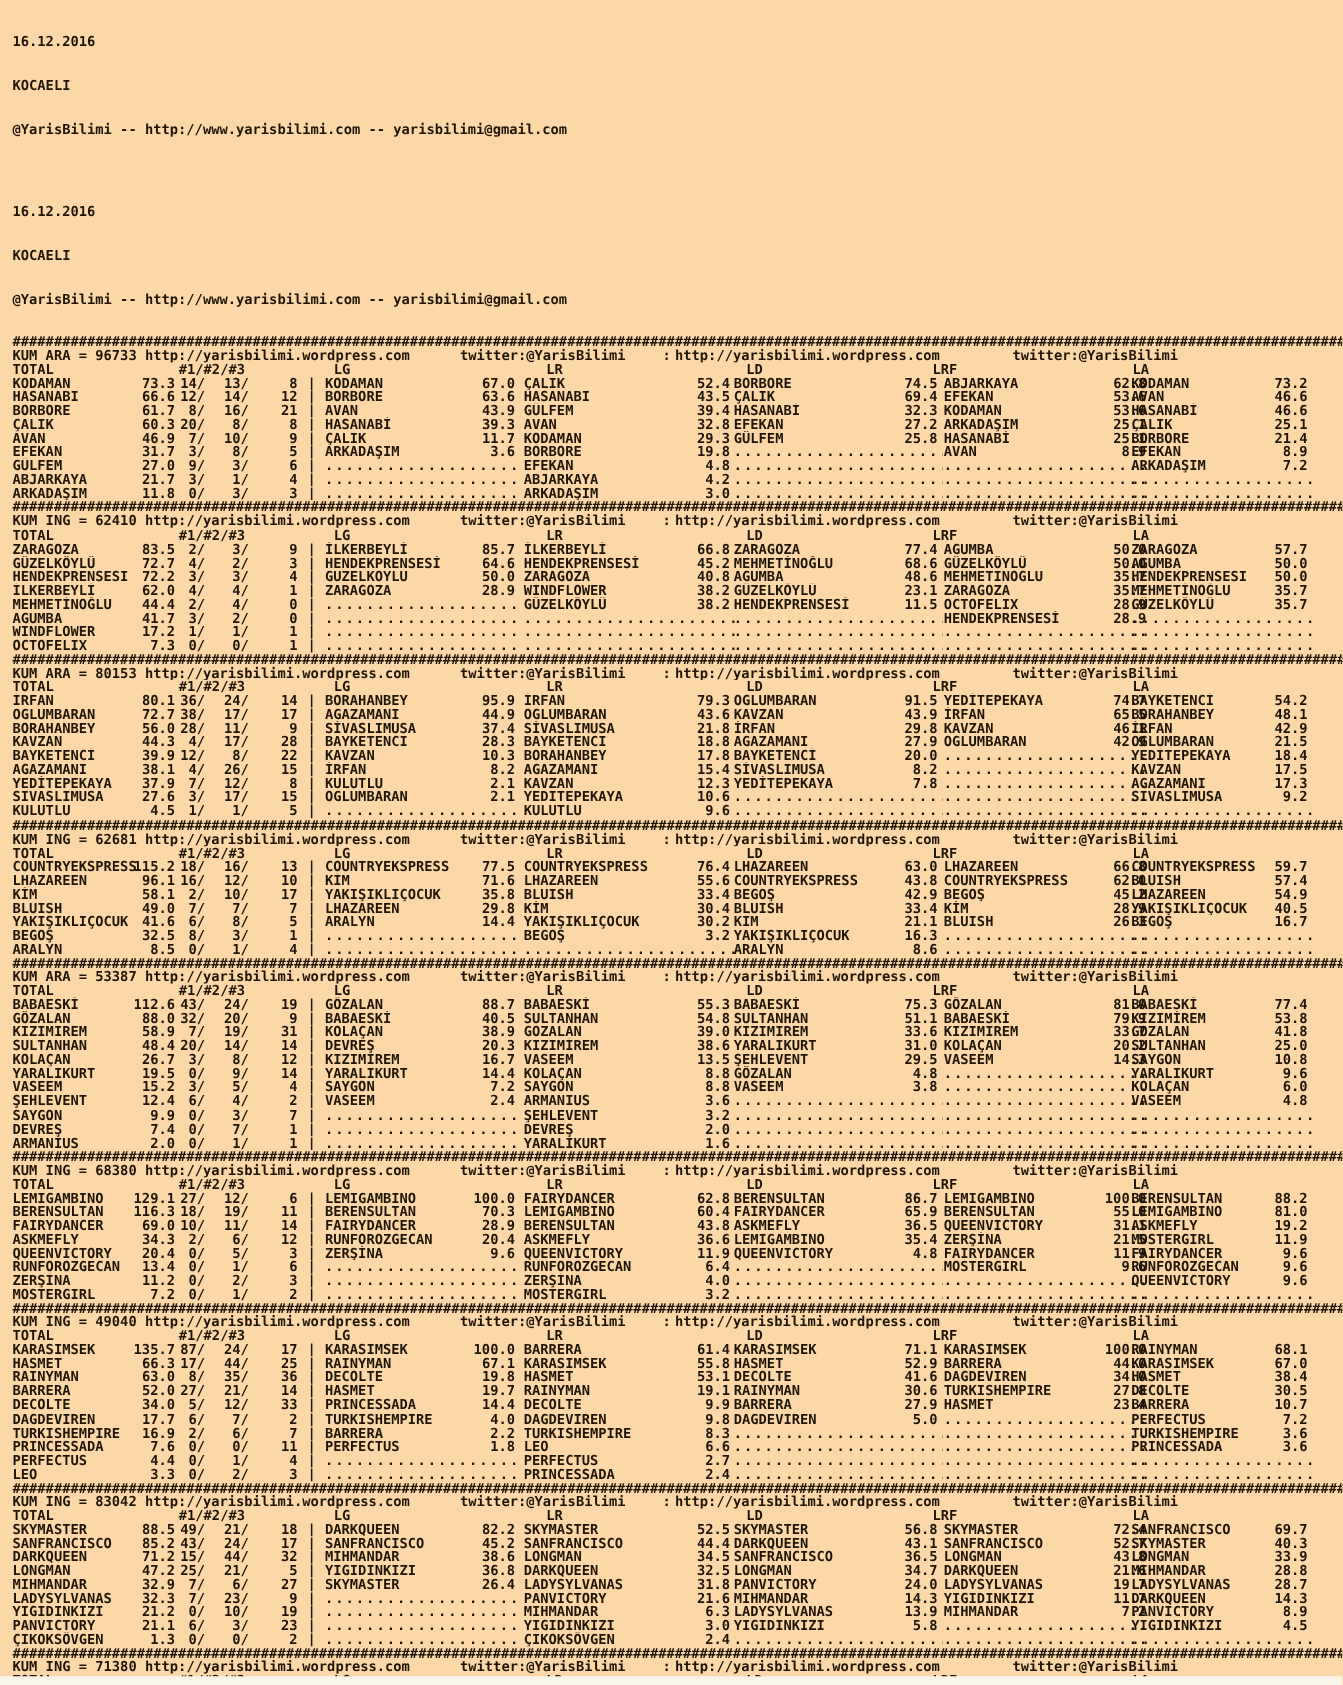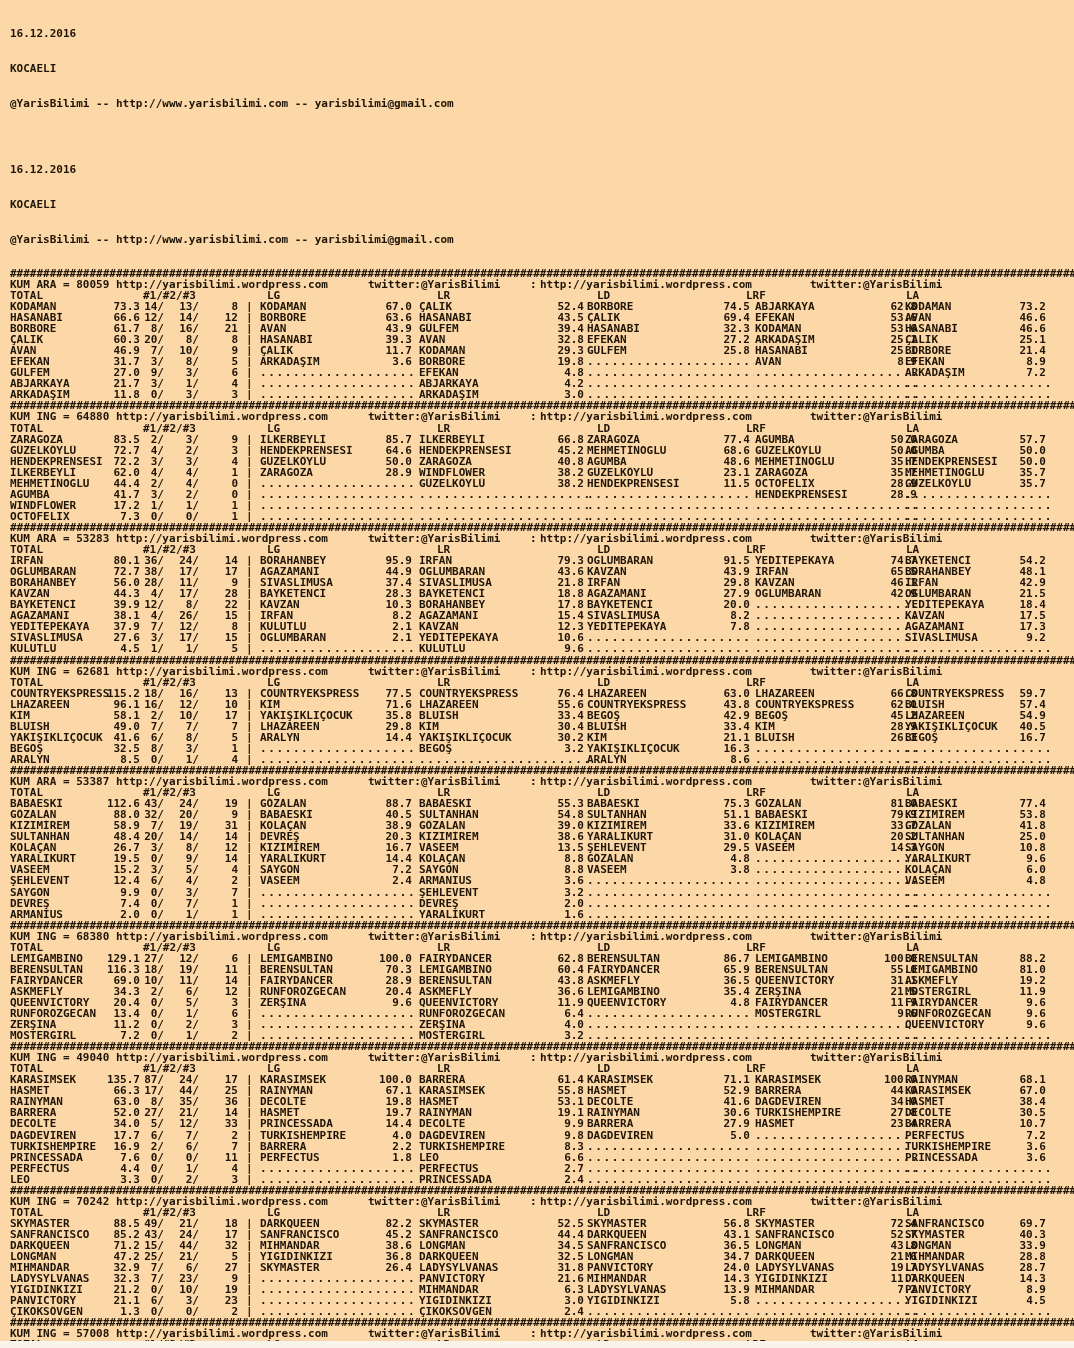--- a/index.html
+++ b/index.html
@@ -29,44 +29,44 @@
 </div>
 
 <div id="hdr2" class="hdrblock">
   <div>16.12.2016</div>
   <div>KOCAELI</div>
   <div>@YarisBilimi -- http://www.yarisbilimi.com -- yarisbilimi@gmail.com</div>
 </div>
 
 <div id="sections">
     <div class="row hash">##########################################################################################################################################################################</div>
-    <div class="row"><span class="" style="left:10px;">KUM ARA = 80059</span><span class="" style="left:116px;">http://yarisbilimi.wordpress.com</span><span class="" style="left:368px;">twitter:@YarisBilimi</span><span class="" style="left:530px;">:</span><span class="" style="left:540px;">http://yarisbilimi.wordpress.com</span><span class="" style="left:810px;">twitter:@YarisBilimi</span></div>
+    <div class="row"><span class="" style="left:10px;">KUM ARA = 96733</span><span class="" style="left:116px;">http://yarisbilimi.wordpress.com</span><span class="" style="left:368px;">twitter:@YarisBilimi</span><span class="" style="left:530px;">:</span><span class="" style="left:540px;">http://yarisbilimi.wordpress.com</span><span class="" style="left:810px;">twitter:@YarisBilimi</span></div>
     <div class="row"><span class="" style="left:10px;">TOTAL</span><span class="" style="left:143px;">#1/#2/#3</span><span class="" style="left:267px;">LG</span><span class="" style="left:437px;">LR</span><span class="" style="left:597px;">LD</span><span class="" style="left:746px;">LRF</span><span class="" style="left:906px;">LA</span></div>
     <div class="row"><span class="" style="left:10px;">KODAMAN</span><span class="val" style="left:85px;width:55px;">73.3</span><span class="val" style="left:126px;width:38px;">14/</span><span class="val" style="left:162px;width:37px;">13/</span><span class="val" style="left:200px;width:38px;">8</span><span class="" style="left:246px;">|</span><span class="" style="left:260px;">KODAMAN</span><span class="val" style="left:357px;width:55px;">67.0</span><span class="" style="left:419px;">ÇALIK</span><span class="val" style="left:529px;width:55px;">52.4</span><span class="" style="left:587px;">BORBORE</span><span class="val" style="left:695px;width:55px;">74.5</span><span class="" style="left:755px;">ABJARKAYA</span><span class="val" style="left:862px;width:55px;">62.8</span><span class="" style="left:905px;">KODAMAN</span><span class="val" style="left:991px;width:55px;">73.2</span></div>
     <div class="row"><span class="" style="left:10px;">HASANABİ</span><span class="val" style="left:85px;width:55px;">66.6</span><span class="val" style="left:126px;width:38px;">12/</span><span class="val" style="left:162px;width:37px;">14/</span><span class="val" style="left:200px;width:38px;">12</span><span class="" style="left:246px;">|</span><span class="" style="left:260px;">BORBORE</span><span class="val" style="left:357px;width:55px;">63.6</span><span class="" style="left:419px;">HASANABİ</span><span class="val" style="left:529px;width:55px;">43.5</span><span class="" style="left:587px;">ÇALIK</span><span class="val" style="left:695px;width:55px;">69.4</span><span class="" style="left:755px;">EFEKAN</span><span class="val" style="left:862px;width:55px;">53.6</span><span class="" style="left:905px;">AVAN</span><span class="val" style="left:991px;width:55px;">46.6</span></div>
     <div class="row"><span class="" style="left:10px;">BORBORE</span><span class="val" style="left:85px;width:55px;">61.7</span><span class="val" style="left:126px;width:38px;">8/</span><span class="val" style="left:162px;width:37px;">16/</span><span class="val" style="left:200px;width:38px;">21</span><span class="" style="left:246px;">|</span><span class="" style="left:260px;">AVAN</span><span class="val" style="left:357px;width:55px;">43.9</span><span class="" style="left:419px;">GÜLFEM</span><span class="val" style="left:529px;width:55px;">39.4</span><span class="" style="left:587px;">HASANABİ</span><span class="val" style="left:695px;width:55px;">32.3</span><span class="" style="left:755px;">KODAMAN</span><span class="val" style="left:862px;width:55px;">53.6</span><span class="" style="left:905px;">HASANABİ</span><span class="val" style="left:991px;width:55px;">46.6</span></div>
     <div class="row"><span class="" style="left:10px;">ÇALIK</span><span class="val" style="left:85px;width:55px;">60.3</span><span class="val" style="left:126px;width:38px;">20/</span><span class="val" style="left:162px;width:37px;">8/</span><span class="val" style="left:200px;width:38px;">8</span><span class="" style="left:246px;">|</span><span class="" style="left:260px;">HASANABİ</span><span class="val" style="left:357px;width:55px;">39.3</span><span class="" style="left:419px;">AVAN</span><span class="val" style="left:529px;width:55px;">32.8</span><span class="" style="left:587px;">EFEKAN</span><span class="val" style="left:695px;width:55px;">27.2</span><span class="" style="left:755px;">ARKADAŞIM</span><span class="val" style="left:862px;width:55px;">25.1</span><span class="" style="left:905px;">ÇALIK</span><span class="val" style="left:991px;width:55px;">25.1</span></div>
     <div class="row"><span class="" style="left:10px;">AVAN</span><span class="val" style="left:85px;width:55px;">46.9</span><span class="val" style="left:126px;width:38px;">7/</span><span class="val" style="left:162px;width:37px;">10/</span><span class="val" style="left:200px;width:38px;">9</span><span class="" style="left:246px;">|</span><span class="" style="left:260px;">ÇALIK</span><span class="val" style="left:357px;width:55px;">11.7</span><span class="" style="left:419px;">KODAMAN</span><span class="val" style="left:529px;width:55px;">29.3</span><span class="" style="left:587px;">GÜLFEM</span><span class="val" style="left:695px;width:55px;">25.8</span><span class="" style="left:755px;">HASANABİ</span><span class="val" style="left:862px;width:55px;">25.1</span><span class="" style="left:905px;">BORBORE</span><span class="val" style="left:991px;width:55px;">21.4</span></div>
     <div class="row"><span class="" style="left:10px;">EFEKAN</span><span class="val" style="left:85px;width:55px;">31.7</span><span class="val" style="left:126px;width:38px;">3/</span><span class="val" style="left:162px;width:37px;">8/</span><span class="val" style="left:200px;width:38px;">5</span><span class="" style="left:246px;">|</span><span class="" style="left:260px;">ARKADAŞIM</span><span class="val" style="left:357px;width:55px;">3.6</span><span class="" style="left:419px;">BORBORE</span><span class="val" style="left:529px;width:55px;">19.8</span><span class="dots" style="left:587px;width:167px;">........................................</span><span class="" style="left:755px;">AVAN</span><span class="val" style="left:862px;width:55px;">8.9</span><span class="" style="left:905px;">EFEKAN</span><span class="val" style="left:991px;width:55px;">8.9</span></div>
     <div class="row"><span class="" style="left:10px;">GÜLFEM</span><span class="val" style="left:85px;width:55px;">27.0</span><span class="val" style="left:126px;width:38px;">9/</span><span class="val" style="left:162px;width:37px;">3/</span><span class="val" style="left:200px;width:38px;">6</span><span class="" style="left:246px;">|</span><span class="dots" style="left:260px;width:156px;">........................................</span><span class="" style="left:419px;">EFEKAN</span><span class="val" style="left:529px;width:55px;">4.8</span><span class="dots" style="left:587px;width:167px;">........................................</span><span class="dots" style="left:755px;width:166px;">........................................</span><span class="" style="left:905px;">ARKADAŞIM</span><span class="val" style="left:991px;width:55px;">7.2</span></div>
     <div class="row"><span class="" style="left:10px;">ABJARKAYA</span><span class="val" style="left:85px;width:55px;">21.7</span><span class="val" style="left:126px;width:38px;">3/</span><span class="val" style="left:162px;width:37px;">1/</span><span class="val" style="left:200px;width:38px;">4</span><span class="" style="left:246px;">|</span><span class="dots" style="left:260px;width:156px;">........................................</span><span class="" style="left:419px;">ABJARKAYA</span><span class="val" style="left:529px;width:55px;">4.2</span><span class="dots" style="left:587px;width:167px;">........................................</span><span class="dots" style="left:755px;width:166px;">........................................</span><span class="dots" style="left:905px;width:145px;">........................................</span></div>
     <div class="row"><span class="" style="left:10px;">ARKADAŞIM</span><span class="val" style="left:85px;width:55px;">11.8</span><span class="val" style="left:126px;width:38px;">0/</span><span class="val" style="left:162px;width:37px;">3/</span><span class="val" style="left:200px;width:38px;">3</span><span class="" style="left:246px;">|</span><span class="dots" style="left:260px;width:156px;">........................................</span><span class="" style="left:419px;">ARKADAŞIM</span><span class="val" style="left:529px;width:55px;">3.0</span><span class="dots" style="left:587px;width:167px;">........................................</span><span class="dots" style="left:755px;width:166px;">........................................</span><span class="dots" style="left:905px;width:145px;">........................................</span></div>
     <div class="row hash">##########################################################################################################################################################################</div>
-    <div class="row"><span class="" style="left:10px;">KUM ING = 64880</span><span class="" style="left:116px;">http://yarisbilimi.wordpress.com</span><span class="" style="left:368px;">twitter:@YarisBilimi</span><span class="" style="left:530px;">:</span><span class="" style="left:540px;">http://yarisbilimi.wordpress.com</span><span class="" style="left:810px;">twitter:@YarisBilimi</span></div>
+    <div class="row"><span class="" style="left:10px;">KUM ING = 62410</span><span class="" style="left:116px;">http://yarisbilimi.wordpress.com</span><span class="" style="left:368px;">twitter:@YarisBilimi</span><span class="" style="left:530px;">:</span><span class="" style="left:540px;">http://yarisbilimi.wordpress.com</span><span class="" style="left:810px;">twitter:@YarisBilimi</span></div>
     <div class="row"><span class="" style="left:10px;">TOTAL</span><span class="" style="left:143px;">#1/#2/#3</span><span class="" style="left:267px;">LG</span><span class="" style="left:437px;">LR</span><span class="" style="left:597px;">LD</span><span class="" style="left:746px;">LRF</span><span class="" style="left:906px;">LA</span></div>
     <div class="row"><span class="" style="left:10px;">ZARAGOZA</span><span class="val" style="left:85px;width:55px;">83.5</span><span class="val" style="left:126px;width:38px;">2/</span><span class="val" style="left:162px;width:37px;">3/</span><span class="val" style="left:200px;width:38px;">9</span><span class="" style="left:246px;">|</span><span class="" style="left:260px;">İLKERBEYLİ</span><span class="val" style="left:357px;width:55px;">85.7</span><span class="" style="left:419px;">İLKERBEYLİ</span><span class="val" style="left:529px;width:55px;">66.8</span><span class="" style="left:587px;">ZARAGOZA</span><span class="val" style="left:695px;width:55px;">77.4</span><span class="" style="left:755px;">AGUMBA</span><span class="val" style="left:862px;width:55px;">50.0</span><span class="" style="left:905px;">ZARAGOZA</span><span class="val" style="left:991px;width:55px;">57.7</span></div>
     <div class="row"><span class="" style="left:10px;">GÜZELKÖYLÜ</span><span class="val" style="left:85px;width:55px;">72.7</span><span class="val" style="left:126px;width:38px;">4/</span><span class="val" style="left:162px;width:37px;">2/</span><span class="val" style="left:200px;width:38px;">3</span><span class="" style="left:246px;">|</span><span class="" style="left:260px;">HENDEKPRENSESİ</span><span class="val" style="left:357px;width:55px;">64.6</span><span class="" style="left:419px;">HENDEKPRENSESİ</span><span class="val" style="left:529px;width:55px;">45.2</span><span class="" style="left:587px;">MEHMETİNOĞLU</span><span class="val" style="left:695px;width:55px;">68.6</span><span class="" style="left:755px;">GÜZELKÖYLÜ</span><span class="val" style="left:862px;width:55px;">50.0</span><span class="" style="left:905px;">AGUMBA</span><span class="val" style="left:991px;width:55px;">50.0</span></div>
     <div class="row"><span class="" style="left:10px;">HENDEKPRENSESİ</span><span class="val" style="left:85px;width:55px;">72.2</span><span class="val" style="left:126px;width:38px;">3/</span><span class="val" style="left:162px;width:37px;">3/</span><span class="val" style="left:200px;width:38px;">4</span><span class="" style="left:246px;">|</span><span class="" style="left:260px;">GÜZELKÖYLÜ</span><span class="val" style="left:357px;width:55px;">50.0</span><span class="" style="left:419px;">ZARAGOZA</span><span class="val" style="left:529px;width:55px;">40.8</span><span class="" style="left:587px;">AGUMBA</span><span class="val" style="left:695px;width:55px;">48.6</span><span class="" style="left:755px;">MEHMETİNOĞLU</span><span class="val" style="left:862px;width:55px;">35.7</span><span class="" style="left:905px;">HENDEKPRENSESİ</span><span class="val" style="left:991px;width:55px;">50.0</span></div>
     <div class="row"><span class="" style="left:10px;">İLKERBEYLİ</span><span class="val" style="left:85px;width:55px;">62.0</span><span class="val" style="left:126px;width:38px;">4/</span><span class="val" style="left:162px;width:37px;">4/</span><span class="val" style="left:200px;width:38px;">1</span><span class="" style="left:246px;">|</span><span class="" style="left:260px;">ZARAGOZA</span><span class="val" style="left:357px;width:55px;">28.9</span><span class="" style="left:419px;">WINDFLOWER</span><span class="val" style="left:529px;width:55px;">38.2</span><span class="" style="left:587px;">GÜZELKÖYLÜ</span><span class="val" style="left:695px;width:55px;">23.1</span><span class="" style="left:755px;">ZARAGOZA</span><span class="val" style="left:862px;width:55px;">35.7</span><span class="" style="left:905px;">MEHMETİNOĞLU</span><span class="val" style="left:991px;width:55px;">35.7</span></div>
     <div class="row"><span class="" style="left:10px;">MEHMETİNOĞLU</span><span class="val" style="left:85px;width:55px;">44.4</span><span class="val" style="left:126px;width:38px;">2/</span><span class="val" style="left:162px;width:37px;">4/</span><span class="val" style="left:200px;width:38px;">0</span><span class="" style="left:246px;">|</span><span class="dots" style="left:260px;width:156px;">........................................</span><span class="" style="left:419px;">GÜZELKÖYLÜ</span><span class="val" style="left:529px;width:55px;">38.2</span><span class="" style="left:587px;">HENDEKPRENSESİ</span><span class="val" style="left:695px;width:55px;">11.5</span><span class="" style="left:755px;">OCTOFELIX</span><span class="val" style="left:862px;width:55px;">28.9</span><span class="" style="left:905px;">GÜZELKÖYLÜ</span><span class="val" style="left:991px;width:55px;">35.7</span></div>
     <div class="row"><span class="" style="left:10px;">AGUMBA</span><span class="val" style="left:85px;width:55px;">41.7</span><span class="val" style="left:126px;width:38px;">3/</span><span class="val" style="left:162px;width:37px;">2/</span><span class="val" style="left:200px;width:38px;">0</span><span class="" style="left:246px;">|</span><span class="dots" style="left:260px;width:156px;">........................................</span><span class="dots" style="left:419px;width:169px;">........................................</span><span class="dots" style="left:587px;width:167px;">........................................</span><span class="" style="left:755px;">HENDEKPRENSESİ</span><span class="val" style="left:862px;width:55px;">28.9</span><span class="dots" style="left:905px;width:145px;">........................................</span></div>
     <div class="row"><span class="" style="left:10px;">WINDFLOWER</span><span class="val" style="left:85px;width:55px;">17.2</span><span class="val" style="left:126px;width:38px;">1/</span><span class="val" style="left:162px;width:37px;">1/</span><span class="val" style="left:200px;width:38px;">1</span><span class="" style="left:246px;">|</span><span class="dots" style="left:260px;width:156px;">........................................</span><span class="dots" style="left:419px;width:169px;">........................................</span><span class="dots" style="left:587px;width:167px;">........................................</span><span class="dots" style="left:755px;width:166px;">........................................</span><span class="dots" style="left:905px;width:145px;">........................................</span></div>
     <div class="row"><span class="" style="left:10px;">OCTOFELIX</span><span class="val" style="left:85px;width:55px;">7.3</span><span class="val" style="left:126px;width:38px;">0/</span><span class="val" style="left:162px;width:37px;">0/</span><span class="val" style="left:200px;width:38px;">1</span><span class="" style="left:246px;">|</span><span class="dots" style="left:260px;width:156px;">........................................</span><span class="dots" style="left:419px;width:169px;">........................................</span><span class="dots" style="left:587px;width:167px;">........................................</span><span class="dots" style="left:755px;width:166px;">........................................</span><span class="dots" style="left:905px;width:145px;">........................................</span></div>
     <div class="row hash">##########################################################################################################################################################################</div>
-    <div class="row"><span class="" style="left:10px;">KUM ARA = 53283</span><span class="" style="left:116px;">http://yarisbilimi.wordpress.com</span><span class="" style="left:368px;">twitter:@YarisBilimi</span><span class="" style="left:530px;">:</span><span class="" style="left:540px;">http://yarisbilimi.wordpress.com</span><span class="" style="left:810px;">twitter:@YarisBilimi</span></div>
+    <div class="row"><span class="" style="left:10px;">KUM ARA = 80153</span><span class="" style="left:116px;">http://yarisbilimi.wordpress.com</span><span class="" style="left:368px;">twitter:@YarisBilimi</span><span class="" style="left:530px;">:</span><span class="" style="left:540px;">http://yarisbilimi.wordpress.com</span><span class="" style="left:810px;">twitter:@YarisBilimi</span></div>
     <div class="row"><span class="" style="left:10px;">TOTAL</span><span class="" style="left:143px;">#1/#2/#3</span><span class="" style="left:267px;">LG</span><span class="" style="left:437px;">LR</span><span class="" style="left:597px;">LD</span><span class="" style="left:746px;">LRF</span><span class="" style="left:906px;">LA</span></div>
     <div class="row"><span class="" style="left:10px;">İRFAN</span><span class="val" style="left:85px;width:55px;">80.1</span><span class="val" style="left:126px;width:38px;">36/</span><span class="val" style="left:162px;width:37px;">24/</span><span class="val" style="left:200px;width:38px;">14</span><span class="" style="left:246px;">|</span><span class="" style="left:260px;">BORAHANBEY</span><span class="val" style="left:357px;width:55px;">95.9</span><span class="" style="left:419px;">İRFAN</span><span class="val" style="left:529px;width:55px;">79.3</span><span class="" style="left:587px;">OGLUMBARAN</span><span class="val" style="left:695px;width:55px;">91.5</span><span class="" style="left:755px;">YEDİTEPEKAYA</span><span class="val" style="left:862px;width:55px;">74.7</span><span class="" style="left:905px;">BAYKETENCİ</span><span class="val" style="left:991px;width:55px;">54.2</span></div>
     <div class="row"><span class="" style="left:10px;">OGLUMBARAN</span><span class="val" style="left:85px;width:55px;">72.7</span><span class="val" style="left:126px;width:38px;">38/</span><span class="val" style="left:162px;width:37px;">17/</span><span class="val" style="left:200px;width:38px;">17</span><span class="" style="left:246px;">|</span><span class="" style="left:260px;">AGAZAMANI</span><span class="val" style="left:357px;width:55px;">44.9</span><span class="" style="left:419px;">OGLUMBARAN</span><span class="val" style="left:529px;width:55px;">43.6</span><span class="" style="left:587px;">KAVZAN</span><span class="val" style="left:695px;width:55px;">43.9</span><span class="" style="left:755px;">İRFAN</span><span class="val" style="left:862px;width:55px;">65.5</span><span class="" style="left:905px;">BORAHANBEY</span><span class="val" style="left:991px;width:55px;">48.1</span></div>
     <div class="row"><span class="" style="left:10px;">BORAHANBEY</span><span class="val" style="left:85px;width:55px;">56.0</span><span class="val" style="left:126px;width:38px;">28/</span><span class="val" style="left:162px;width:37px;">11/</span><span class="val" style="left:200px;width:38px;">9</span><span class="" style="left:246px;">|</span><span class="" style="left:260px;">SİVASLIMUSA</span><span class="val" style="left:357px;width:55px;">37.4</span><span class="" style="left:419px;">SİVASLIMUSA</span><span class="val" style="left:529px;width:55px;">21.8</span><span class="" style="left:587px;">İRFAN</span><span class="val" style="left:695px;width:55px;">29.8</span><span class="" style="left:755px;">KAVZAN</span><span class="val" style="left:862px;width:55px;">46.1</span><span class="" style="left:905px;">İRFAN</span><span class="val" style="left:991px;width:55px;">42.9</span></div>
     <div class="row"><span class="" style="left:10px;">KAVZAN</span><span class="val" style="left:85px;width:55px;">44.3</span><span class="val" style="left:126px;width:38px;">4/</span><span class="val" style="left:162px;width:37px;">17/</span><span class="val" style="left:200px;width:38px;">28</span><span class="" style="left:246px;">|</span><span class="" style="left:260px;">BAYKETENCİ</span><span class="val" style="left:357px;width:55px;">28.3</span><span class="" style="left:419px;">BAYKETENCİ</span><span class="val" style="left:529px;width:55px;">18.8</span><span class="" style="left:587px;">AGAZAMANI</span><span class="val" style="left:695px;width:55px;">27.9</span><span class="" style="left:755px;">OGLUMBARAN</span><span class="val" style="left:862px;width:55px;">42.9</span><span class="" style="left:905px;">OGLUMBARAN</span><span class="val" style="left:991px;width:55px;">21.5</span></div>
     <div class="row"><span class="" style="left:10px;">BAYKETENCİ</span><span class="val" style="left:85px;width:55px;">39.9</span><span class="val" style="left:126px;width:38px;">12/</span><span class="val" style="left:162px;width:37px;">8/</span><span class="val" style="left:200px;width:38px;">22</span><span class="" style="left:246px;">|</span><span class="" style="left:260px;">KAVZAN</span><span class="val" style="left:357px;width:55px;">10.3</span><span class="" style="left:419px;">BORAHANBEY</span><span class="val" style="left:529px;width:55px;">17.8</span><span class="" style="left:587px;">BAYKETENCİ</span><span class="val" style="left:695px;width:55px;">20.0</span><span class="dots" style="left:755px;width:166px;">........................................</span><span class="" style="left:905px;">YEDİTEPEKAYA</span><span class="val" style="left:991px;width:55px;">18.4</span></div>
     <div class="row"><span class="" style="left:10px;">AGAZAMANI</span><span class="val" style="left:85px;width:55px;">38.1</span><span class="val" style="left:126px;width:38px;">4/</span><span class="val" style="left:162px;width:37px;">26/</span><span class="val" style="left:200px;width:38px;">15</span><span class="" style="left:246px;">|</span><span class="" style="left:260px;">İRFAN</span><span class="val" style="left:357px;width:55px;">8.2</span><span class="" style="left:419px;">AGAZAMANI</span><span class="val" style="left:529px;width:55px;">15.4</span><span class="" style="left:587px;">SİVASLIMUSA</span><span class="val" style="left:695px;width:55px;">8.2</span><span class="dots" style="left:755px;width:166px;">........................................</span><span class="" style="left:905px;">KAVZAN</span><span class="val" style="left:991px;width:55px;">17.5</span></div>
     <div class="row"><span class="" style="left:10px;">YEDİTEPEKAYA</span><span class="val" style="left:85px;width:55px;">37.9</span><span class="val" style="left:126px;width:38px;">7/</span><span class="val" style="left:162px;width:37px;">12/</span><span class="val" style="left:200px;width:38px;">8</span><span class="" style="left:246px;">|</span><span class="" style="left:260px;">KULUTLU</span><span class="val" style="left:357px;width:55px;">2.1</span><span class="" style="left:419px;">KAVZAN</span><span class="val" style="left:529px;width:55px;">12.3</span><span class="" style="left:587px;">YEDİTEPEKAYA</span><span class="val" style="left:695px;width:55px;">7.8</span><span class="dots" style="left:755px;width:166px;">........................................</span><span class="" style="left:905px;">AGAZAMANI</span><span class="val" style="left:991px;width:55px;">17.3</span></div>
     <div class="row"><span class="" style="left:10px;">SİVASLIMUSA</span><span class="val" style="left:85px;width:55px;">27.6</span><span class="val" style="left:126px;width:38px;">3/</span><span class="val" style="left:162px;width:37px;">17/</span><span class="val" style="left:200px;width:38px;">15</span><span class="" style="left:246px;">|</span><span class="" style="left:260px;">OGLUMBARAN</span><span class="val" style="left:357px;width:55px;">2.1</span><span class="" style="left:419px;">YEDİTEPEKAYA</span><span class="val" style="left:529px;width:55px;">10.6</span><span class="dots" style="left:587px;width:167px;">........................................</span><span class="dots" style="left:755px;width:166px;">........................................</span><span class="" style="left:905px;">SİVASLIMUSA</span><span class="val" style="left:991px;width:55px;">9.2</span></div>
     <div class="row"><span class="" style="left:10px;">KULUTLU</span><span class="val" style="left:85px;width:55px;">4.5</span><span class="val" style="left:126px;width:38px;">1/</span><span class="val" style="left:162px;width:37px;">1/</span><span class="val" style="left:200px;width:38px;">5</span><span class="" style="left:246px;">|</span><span class="dots" style="left:260px;width:156px;">........................................</span><span class="" style="left:419px;">KULUTLU</span><span class="val" style="left:529px;width:55px;">9.6</span><span class="dots" style="left:587px;width:167px;">........................................</span><span class="dots" style="left:755px;width:166px;">........................................</span><span class="dots" style="left:905px;width:145px;">........................................</span></div>
@@ -112,29 +112,29 @@
     <div class="row"><span class="" style="left:10px;">HASMET</span><span class="val" style="left:85px;width:55px;">66.3</span><span class="val" style="left:126px;width:38px;">17/</span><span class="val" style="left:162px;width:37px;">44/</span><span class="val" style="left:200px;width:38px;">25</span><span class="" style="left:246px;">|</span><span class="" style="left:260px;">RAINYMAN</span><span class="val" style="left:357px;width:55px;">67.1</span><span class="" style="left:419px;">KARASIMSEK</span><span class="val" style="left:529px;width:55px;">55.8</span><span class="" style="left:587px;">HASMET</span><span class="val" style="left:695px;width:55px;">52.9</span><span class="" style="left:755px;">BARRERA</span><span class="val" style="left:862px;width:55px;">44.0</span><span class="" style="left:905px;">KARASIMSEK</span><span class="val" style="left:991px;width:55px;">67.0</span></div>
     <div class="row"><span class="" style="left:10px;">RAINYMAN</span><span class="val" style="left:85px;width:55px;">63.0</span><span class="val" style="left:126px;width:38px;">8/</span><span class="val" style="left:162px;width:37px;">35/</span><span class="val" style="left:200px;width:38px;">36</span><span class="" style="left:246px;">|</span><span class="" style="left:260px;">DECOLTE</span><span class="val" style="left:357px;width:55px;">19.8</span><span class="" style="left:419px;">HASMET</span><span class="val" style="left:529px;width:55px;">53.1</span><span class="" style="left:587px;">DECOLTE</span><span class="val" style="left:695px;width:55px;">41.6</span><span class="" style="left:755px;">DAGDEVIREN</span><span class="val" style="left:862px;width:55px;">34.0</span><span class="" style="left:905px;">HASMET</span><span class="val" style="left:991px;width:55px;">38.4</span></div>
     <div class="row"><span class="" style="left:10px;">BARRERA</span><span class="val" style="left:85px;width:55px;">52.0</span><span class="val" style="left:126px;width:38px;">27/</span><span class="val" style="left:162px;width:37px;">21/</span><span class="val" style="left:200px;width:38px;">14</span><span class="" style="left:246px;">|</span><span class="" style="left:260px;">HASMET</span><span class="val" style="left:357px;width:55px;">19.7</span><span class="" style="left:419px;">RAINYMAN</span><span class="val" style="left:529px;width:55px;">19.1</span><span class="" style="left:587px;">RAINYMAN</span><span class="val" style="left:695px;width:55px;">30.6</span><span class="" style="left:755px;">TURKISHEMPIRE</span><span class="val" style="left:862px;width:55px;">27.8</span><span class="" style="left:905px;">DECOLTE</span><span class="val" style="left:991px;width:55px;">30.5</span></div>
     <div class="row"><span class="" style="left:10px;">DECOLTE</span><span class="val" style="left:85px;width:55px;">34.0</span><span class="val" style="left:126px;width:38px;">5/</span><span class="val" style="left:162px;width:37px;">12/</span><span class="val" style="left:200px;width:38px;">33</span><span class="" style="left:246px;">|</span><span class="" style="left:260px;">PRINCESSADA</span><span class="val" style="left:357px;width:55px;">14.4</span><span class="" style="left:419px;">DECOLTE</span><span class="val" style="left:529px;width:55px;">9.9</span><span class="" style="left:587px;">BARRERA</span><span class="val" style="left:695px;width:55px;">27.9</span><span class="" style="left:755px;">HASMET</span><span class="val" style="left:862px;width:55px;">23.4</span><span class="" style="left:905px;">BARRERA</span><span class="val" style="left:991px;width:55px;">10.7</span></div>
     <div class="row"><span class="" style="left:10px;">DAGDEVIREN</span><span class="val" style="left:85px;width:55px;">17.7</span><span class="val" style="left:126px;width:38px;">6/</span><span class="val" style="left:162px;width:37px;">7/</span><span class="val" style="left:200px;width:38px;">2</span><span class="" style="left:246px;">|</span><span class="" style="left:260px;">TURKISHEMPIRE</span><span class="val" style="left:357px;width:55px;">4.0</span><span class="" style="left:419px;">DAGDEVIREN</span><span class="val" style="left:529px;width:55px;">9.8</span><span class="" style="left:587px;">DAGDEVIREN</span><span class="val" style="left:695px;width:55px;">5.0</span><span class="dots" style="left:755px;width:166px;">........................................</span><span class="" style="left:905px;">PERFECTUS</span><span class="val" style="left:991px;width:55px;">7.2</span></div>
     <div class="row"><span class="" style="left:10px;">TURKISHEMPIRE</span><span class="val" style="left:85px;width:55px;">16.9</span><span class="val" style="left:126px;width:38px;">2/</span><span class="val" style="left:162px;width:37px;">6/</span><span class="val" style="left:200px;width:38px;">7</span><span class="" style="left:246px;">|</span><span class="" style="left:260px;">BARRERA</span><span class="val" style="left:357px;width:55px;">2.2</span><span class="" style="left:419px;">TURKISHEMPIRE</span><span class="val" style="left:529px;width:55px;">8.3</span><span class="dots" style="left:587px;width:167px;">........................................</span><span class="dots" style="left:755px;width:166px;">........................................</span><span class="" style="left:905px;">TURKISHEMPIRE</span><span class="val" style="left:991px;width:55px;">3.6</span></div>
     <div class="row"><span class="" style="left:10px;">PRINCESSADA</span><span class="val" style="left:85px;width:55px;">7.6</span><span class="val" style="left:126px;width:38px;">0/</span><span class="val" style="left:162px;width:37px;">0/</span><span class="val" style="left:200px;width:38px;">11</span><span class="" style="left:246px;">|</span><span class="" style="left:260px;">PERFECTUS</span><span class="val" style="left:357px;width:55px;">1.8</span><span class="" style="left:419px;">LEO</span><span class="val" style="left:529px;width:55px;">6.6</span><span class="dots" style="left:587px;width:167px;">........................................</span><span class="dots" style="left:755px;width:166px;">........................................</span><span class="" style="left:905px;">PRINCESSADA</span><span class="val" style="left:991px;width:55px;">3.6</span></div>
     <div class="row"><span class="" style="left:10px;">PERFECTUS</span><span class="val" style="left:85px;width:55px;">4.4</span><span class="val" style="left:126px;width:38px;">0/</span><span class="val" style="left:162px;width:37px;">1/</span><span class="val" style="left:200px;width:38px;">4</span><span class="" style="left:246px;">|</span><span class="dots" style="left:260px;width:156px;">........................................</span><span class="" style="left:419px;">PERFECTUS</span><span class="val" style="left:529px;width:55px;">2.7</span><span class="dots" style="left:587px;width:167px;">........................................</span><span class="dots" style="left:755px;width:166px;">........................................</span><span class="dots" style="left:905px;width:145px;">........................................</span></div>
     <div class="row"><span class="" style="left:10px;">LEO</span><span class="val" style="left:85px;width:55px;">3.3</span><span class="val" style="left:126px;width:38px;">0/</span><span class="val" style="left:162px;width:37px;">2/</span><span class="val" style="left:200px;width:38px;">3</span><span class="" style="left:246px;">|</span><span class="dots" style="left:260px;width:156px;">........................................</span><span class="" style="left:419px;">PRINCESSADA</span><span class="val" style="left:529px;width:55px;">2.4</span><span class="dots" style="left:587px;width:167px;">........................................</span><span class="dots" style="left:755px;width:166px;">........................................</span><span class="dots" style="left:905px;width:145px;">........................................</span></div>
     <div class="row hash">##########################################################################################################################################################################</div>
-    <div class="row"><span class="" style="left:10px;">KUM ING = 70242</span><span class="" style="left:116px;">http://yarisbilimi.wordpress.com</span><span class="" style="left:368px;">twitter:@YarisBilimi</span><span class="" style="left:530px;">:</span><span class="" style="left:540px;">http://yarisbilimi.wordpress.com</span><span class="" style="left:810px;">twitter:@YarisBilimi</span></div>
+    <div class="row"><span class="" style="left:10px;">KUM ING = 83042</span><span class="" style="left:116px;">http://yarisbilimi.wordpress.com</span><span class="" style="left:368px;">twitter:@YarisBilimi</span><span class="" style="left:530px;">:</span><span class="" style="left:540px;">http://yarisbilimi.wordpress.com</span><span class="" style="left:810px;">twitter:@YarisBilimi</span></div>
     <div class="row"><span class="" style="left:10px;">TOTAL</span><span class="" style="left:143px;">#1/#2/#3</span><span class="" style="left:267px;">LG</span><span class="" style="left:437px;">LR</span><span class="" style="left:597px;">LD</span><span class="" style="left:746px;">LRF</span><span class="" style="left:906px;">LA</span></div>
     <div class="row"><span class="" style="left:10px;">SKYMASTER</span><span class="val" style="left:85px;width:55px;">88.5</span><span class="val" style="left:126px;width:38px;">49/</span><span class="val" style="left:162px;width:37px;">21/</span><span class="val" style="left:200px;width:38px;">18</span><span class="" style="left:246px;">|</span><span class="" style="left:260px;">DARKQUEEN</span><span class="val" style="left:357px;width:55px;">82.2</span><span class="" style="left:419px;">SKYMASTER</span><span class="val" style="left:529px;width:55px;">52.5</span><span class="" style="left:587px;">SKYMASTER</span><span class="val" style="left:695px;width:55px;">56.8</span><span class="" style="left:755px;">SKYMASTER</span><span class="val" style="left:862px;width:55px;">72.4</span><span class="" style="left:905px;">SANFRANCISCO</span><span class="val" style="left:991px;width:55px;">69.7</span></div>
     <div class="row"><span class="" style="left:10px;">SANFRANCISCO</span><span class="val" style="left:85px;width:55px;">85.2</span><span class="val" style="left:126px;width:38px;">43/</span><span class="val" style="left:162px;width:37px;">24/</span><span class="val" style="left:200px;width:38px;">17</span><span class="" style="left:246px;">|</span><span class="" style="left:260px;">SANFRANCISCO</span><span class="val" style="left:357px;width:55px;">45.2</span><span class="" style="left:419px;">SANFRANCISCO</span><span class="val" style="left:529px;width:55px;">44.4</span><span class="" style="left:587px;">DARKQUEEN</span><span class="val" style="left:695px;width:55px;">43.1</span><span class="" style="left:755px;">SANFRANCISCO</span><span class="val" style="left:862px;width:55px;">52.7</span><span class="" style="left:905px;">SKYMASTER</span><span class="val" style="left:991px;width:55px;">40.3</span></div>
     <div class="row"><span class="" style="left:10px;">DARKQUEEN</span><span class="val" style="left:85px;width:55px;">71.2</span><span class="val" style="left:126px;width:38px;">15/</span><span class="val" style="left:162px;width:37px;">44/</span><span class="val" style="left:200px;width:38px;">32</span><span class="" style="left:246px;">|</span><span class="" style="left:260px;">MIHMANDAR</span><span class="val" style="left:357px;width:55px;">38.6</span><span class="" style="left:419px;">LONGMAN</span><span class="val" style="left:529px;width:55px;">34.5</span><span class="" style="left:587px;">SANFRANCISCO</span><span class="val" style="left:695px;width:55px;">36.5</span><span class="" style="left:755px;">LONGMAN</span><span class="val" style="left:862px;width:55px;">43.8</span><span class="" style="left:905px;">LONGMAN</span><span class="val" style="left:991px;width:55px;">33.9</span></div>
     <div class="row"><span class="" style="left:10px;">LONGMAN</span><span class="val" style="left:85px;width:55px;">47.2</span><span class="val" style="left:126px;width:38px;">25/</span><span class="val" style="left:162px;width:37px;">21/</span><span class="val" style="left:200px;width:38px;">5</span><span class="" style="left:246px;">|</span><span class="" style="left:260px;">YIGIDINKIZI</span><span class="val" style="left:357px;width:55px;">36.8</span><span class="" style="left:419px;">DARKQUEEN</span><span class="val" style="left:529px;width:55px;">32.5</span><span class="" style="left:587px;">LONGMAN</span><span class="val" style="left:695px;width:55px;">34.7</span><span class="" style="left:755px;">DARKQUEEN</span><span class="val" style="left:862px;width:55px;">21.6</span><span class="" style="left:905px;">MIHMANDAR</span><span class="val" style="left:991px;width:55px;">28.8</span></div>
     <div class="row"><span class="" style="left:10px;">MIHMANDAR</span><span class="val" style="left:85px;width:55px;">32.9</span><span class="val" style="left:126px;width:38px;">7/</span><span class="val" style="left:162px;width:37px;">6/</span><span class="val" style="left:200px;width:38px;">27</span><span class="" style="left:246px;">|</span><span class="" style="left:260px;">SKYMASTER</span><span class="val" style="left:357px;width:55px;">26.4</span><span class="" style="left:419px;">LADYSYLVANAS</span><span class="val" style="left:529px;width:55px;">31.8</span><span class="" style="left:587px;">PANVICTORY</span><span class="val" style="left:695px;width:55px;">24.0</span><span class="" style="left:755px;">LADYSYLVANAS</span><span class="val" style="left:862px;width:55px;">19.7</span><span class="" style="left:905px;">LADYSYLVANAS</span><span class="val" style="left:991px;width:55px;">28.7</span></div>
     <div class="row"><span class="" style="left:10px;">LADYSYLVANAS</span><span class="val" style="left:85px;width:55px;">32.3</span><span class="val" style="left:126px;width:38px;">7/</span><span class="val" style="left:162px;width:37px;">23/</span><span class="val" style="left:200px;width:38px;">9</span><span class="" style="left:246px;">|</span><span class="dots" style="left:260px;width:156px;">........................................</span><span class="" style="left:419px;">PANVICTORY</span><span class="val" style="left:529px;width:55px;">21.6</span><span class="" style="left:587px;">MIHMANDAR</span><span class="val" style="left:695px;width:55px;">14.3</span><span class="" style="left:755px;">YIGIDINKIZI</span><span class="val" style="left:862px;width:55px;">11.7</span><span class="" style="left:905px;">DARKQUEEN</span><span class="val" style="left:991px;width:55px;">14.3</span></div>
     <div class="row"><span class="" style="left:10px;">YIGIDINKIZI</span><span class="val" style="left:85px;width:55px;">21.2</span><span class="val" style="left:126px;width:38px;">0/</span><span class="val" style="left:162px;width:37px;">10/</span><span class="val" style="left:200px;width:38px;">19</span><span class="" style="left:246px;">|</span><span class="dots" style="left:260px;width:156px;">........................................</span><span class="" style="left:419px;">MIHMANDAR</span><span class="val" style="left:529px;width:55px;">6.3</span><span class="" style="left:587px;">LADYSYLVANAS</span><span class="val" style="left:695px;width:55px;">13.9</span><span class="" style="left:755px;">MIHMANDAR</span><span class="val" style="left:862px;width:55px;">7.2</span><span class="" style="left:905px;">PANVICTORY</span><span class="val" style="left:991px;width:55px;">8.9</span></div>
     <div class="row"><span class="" style="left:10px;">PANVICTORY</span><span class="val" style="left:85px;width:55px;">21.1</span><span class="val" style="left:126px;width:38px;">6/</span><span class="val" style="left:162px;width:37px;">3/</span><span class="val" style="left:200px;width:38px;">23</span><span class="" style="left:246px;">|</span><span class="dots" style="left:260px;width:156px;">........................................</span><span class="" style="left:419px;">YIGIDINKIZI</span><span class="val" style="left:529px;width:55px;">3.0</span><span class="" style="left:587px;">YIGIDINKIZI</span><span class="val" style="left:695px;width:55px;">5.8</span><span class="dots" style="left:755px;width:166px;">........................................</span><span class="" style="left:905px;">YIGIDINKIZI</span><span class="val" style="left:991px;width:55px;">4.5</span></div>
     <div class="row"><span class="" style="left:10px;">ÇIKOKSÖVGEN</span><span class="val" style="left:85px;width:55px;">1.3</span><span class="val" style="left:126px;width:38px;">0/</span><span class="val" style="left:162px;width:37px;">0/</span><span class="val" style="left:200px;width:38px;">2</span><span class="" style="left:246px;">|</span><span class="dots" style="left:260px;width:156px;">........................................</span><span class="" style="left:419px;">ÇIKOKSÖVGEN</span><span class="val" style="left:529px;width:55px;">2.4</span><span class="dots" style="left:587px;width:167px;">........................................</span><span class="dots" style="left:755px;width:166px;">........................................</span><span class="dots" style="left:905px;width:145px;">........................................</span></div>
     <div class="row hash">##########################################################################################################################################################################</div>
-    <div class="row"><span class="" style="left:10px;">KUM ING = 57008</span><span class="" style="left:116px;">http://yarisbilimi.wordpress.com</span><span class="" style="left:368px;">twitter:@YarisBilimi</span><span class="" style="left:530px;">:</span><span class="" style="left:540px;">http://yarisbilimi.wordpress.com</span><span class="" style="left:810px;">twitter:@YarisBilimi</span></div>
+    <div class="row"><span class="" style="left:10px;">KUM ING = 71380</span><span class="" style="left:116px;">http://yarisbilimi.wordpress.com</span><span class="" style="left:368px;">twitter:@YarisBilimi</span><span class="" style="left:530px;">:</span><span class="" style="left:540px;">http://yarisbilimi.wordpress.com</span><span class="" style="left:810px;">twitter:@YarisBilimi</span></div>
     <div class="row"><span class="" style="left:10px;">TOTAL</span><span class="" style="left:143px;">#1/#2/#3</span><span class="" style="left:267px;">LG</span><span class="" style="left:437px;">LR</span><span class="" style="left:597px;">LD</span><span class="" style="left:746px;">LRF</span><span class="" style="left:906px;">LA</span></div>
   </div>
 
 <div id="bottom-strip"></div>
 
 </body></html>

